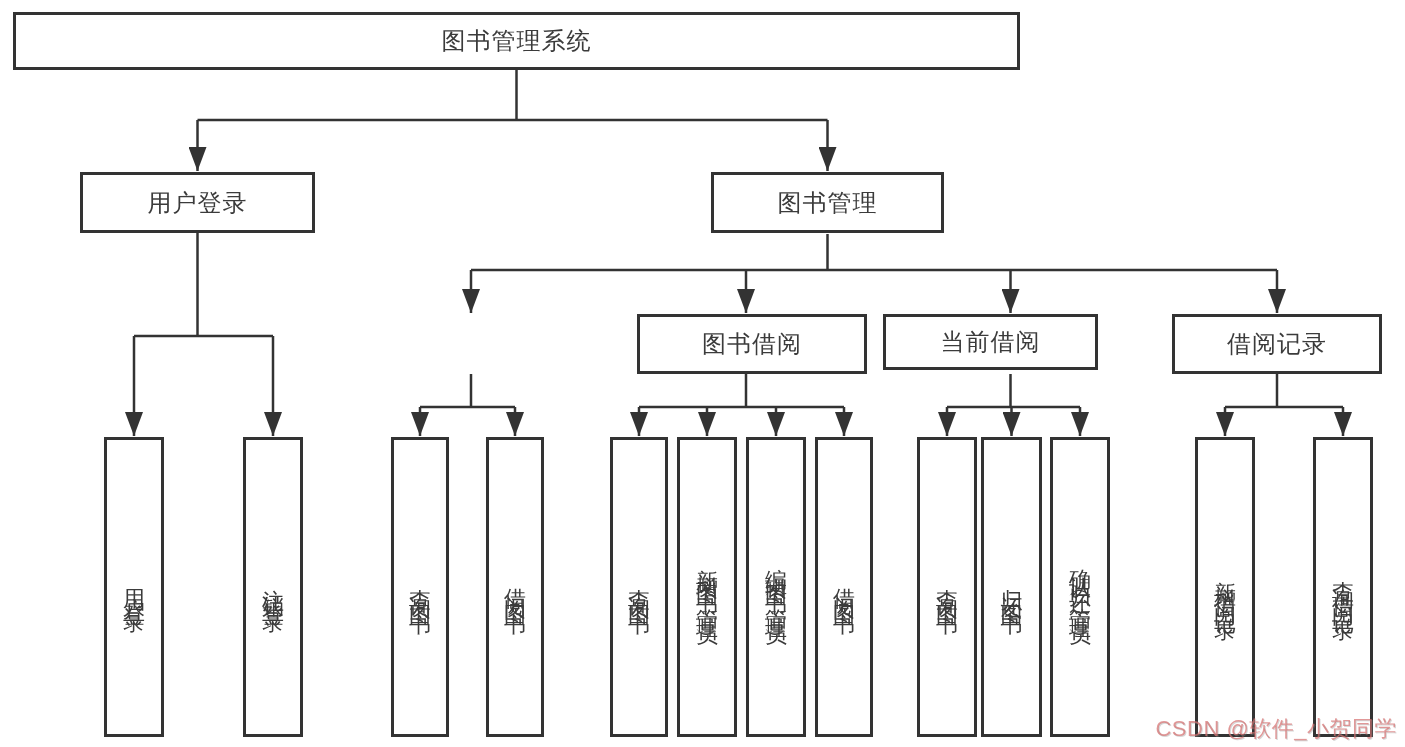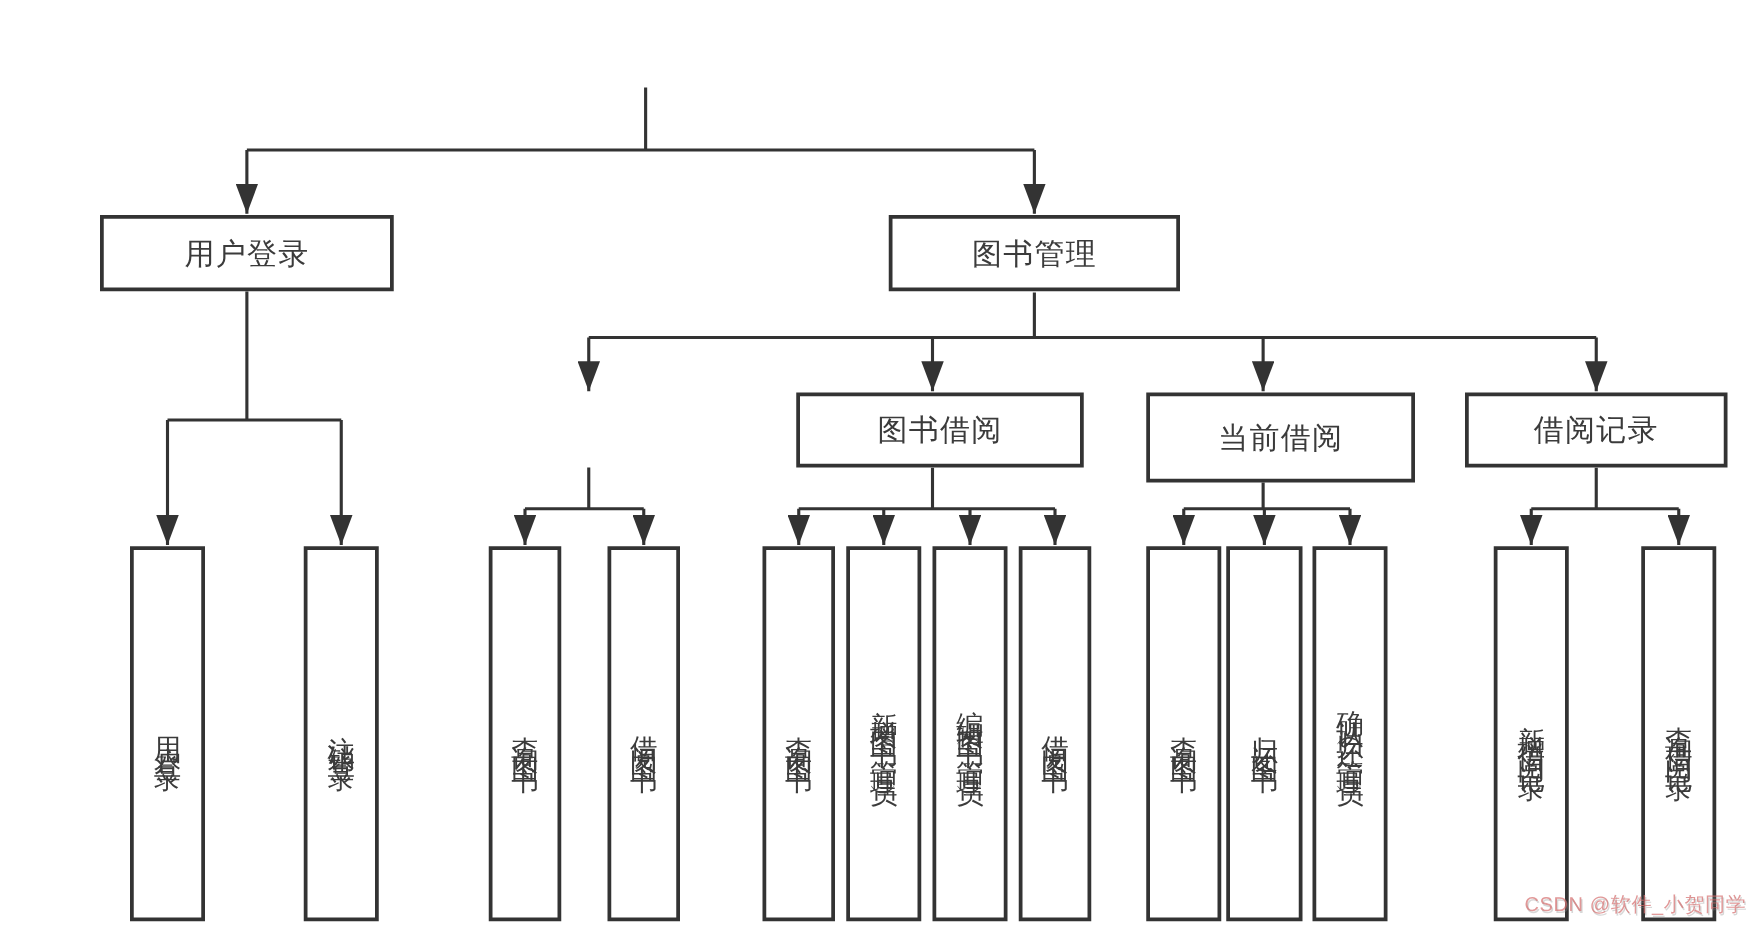--- a/index.html
+++ b/index.html
@@ -12,21 +12,21 @@
     position:absolute;box-sizing:border-box;background:#ffffff;border:3px solid #333333;
     display:flex;align-items:center;justify-content:center;z-index:2;
   }
   .node.h .lbl{font-size:24px;letter-spacing:1px;white-space:nowrap;}
   .node.v .lbl{
     writing-mode:vertical-rl;text-orientation:mixed;
     font-size:22px;letter-spacing:8px;line-height:1;
   }
   .watermark{
     position:absolute;right:8px;top:714px;z-index:5;
-    font-size:16px;letter-spacing:0.5px;white-space:nowrap;
+    font-size:22px;letter-spacing:0.5px;white-space:nowrap;
     color:rgba(214,112,112,0.72);
     text-shadow:1px 1px 0 rgba(140,140,140,0.35);
   }
 </style>
 </head>
 <body>
 
 <div class="canvas">
 
   <svg class="connectors" viewBox="0 0 1405 747" xmlns="http://www.w3.org/2000/svg">
@@ -72,32 +72,35 @@
       <path d="M1011.5 407 V436" marker-end="url(#arrow)"></path>
       <path d="M1080 407 V436" marker-end="url(#arrow)"></path>
 
       <path d="M1277 374 V407"></path>
       <path d="M1225 407 H1343"></path>
       <path d="M1225 407 V436" marker-end="url(#arrow)"></path>
       <path d="M1343 407 V436" marker-end="url(#arrow)"></path>
     </g>
   </svg>
 
+  <div class="node h" style="left:13px;top:12px;width:1007px;height:58px;">
+    <span class="lbl">图书管理系统</span>
+  </div>
 
   <div class="node h" style="left:80px;top:172px;width:235px;height:61px;">
     <span class="lbl">用户登录</span>
   </div>
   <div class="node h" style="left:711px;top:172px;width:233px;height:61px;">
     <span class="lbl">图书管理</span>
   </div>
 
   <div class="node h" style="left:637px;top:314px;width:230px;height:60px;">
     <span class="lbl">图书借阅</span>
   </div>
-  <div class="node h" style="left:917px;top:314px;width:215px;height:72px;">
+  <div class="node h" style="left:883px;top:314px;width:215px;height:56px;">
     <span class="lbl">当前借阅</span>
   </div>
   <div class="node h" style="left:1172px;top:314px;width:210px;height:60px;">
     <span class="lbl">借阅记录</span>
   </div>
 
   <div class="node v" style="left:104px;top:437px;width:60px;height:300px;">
     <span class="lbl">用户登录</span>
   </div>
   <div class="node v" style="left:243px;top:437px;width:60px;height:300px;">

